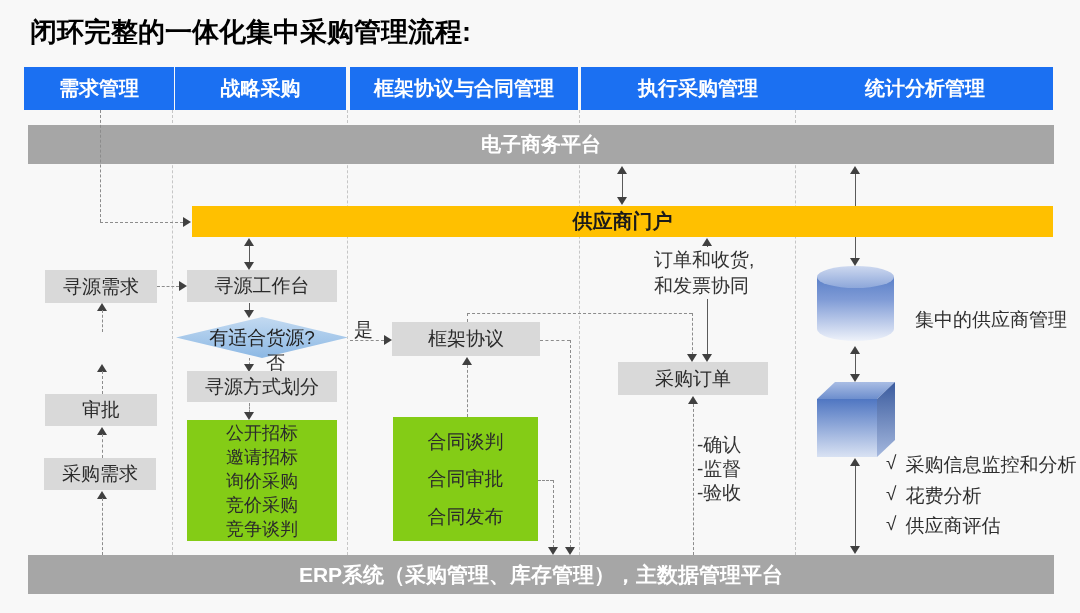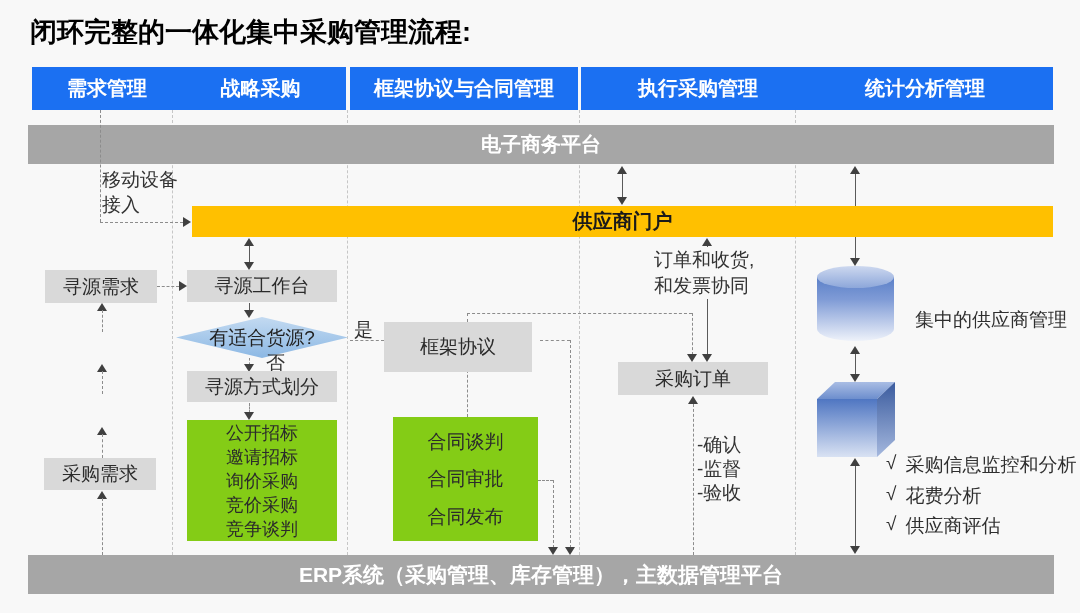--- a/index.html
+++ b/index.html
@@ -37,37 +37,36 @@
 
 <div class="canvas">
 
   <div class="title">闭环完整的一体化集中采购管理流程:</div>
 
   <div class="sep" style="left:172px"></div>
   <div class="sep" style="left:347px"></div>
   <div class="sep" style="left:579px"></div>
   <div class="sep" style="left:795px"></div>
 
-  <div class="hdr" style="left:32px;width:150px">需求管理</div>
+  <div class="hdr" style="left:24px;width:150px">需求管理</div>
   <div class="hdr" style="left:175px;width:171px">战略采购</div>
   <div class="hdr" style="left:350px;width:228px">框架协议与合同管理</div>
   <div class="hdr" style="left:581px;width:234px">执行采购管理</div>
   <div class="hdr" style="left:797px;width:256px">统计分析管理</div>
 
   <div class="bar graybar" style="left:28px;top:125px;width:1026px;height:39px">电子商务平台</div>
   <div class="bar orangebar" style="left:192px;top:206px;width:861px;height:31px">供应商门户</div>
   <div class="bar graybar" style="left:28px;top:555px;width:1026px;height:39px;font-size:21px">ERP系统（采购管理、库存管理），主数据管理平台</div>
 
   <div class="vd z3" style="left:100px;top:110px;height:112px"></div>
   <div class="hd z3" style="left:100px;top:222px;width:83px"></div>
   <div class="tr z3" style="left:183px;top:217px"></div>
-  <div class="lbl" style="left:102px;top:167px">移动设备
-接入</div>
 
   <div class="box" style="left:45px;top:270px;width:112px;height:33px">寻源需求</div>
+  <div class="box" style="left:45px;top:394px;width:112px;height:32px">审批</div>
   <div class="box" style="left:44px;top:458px;width:112px;height:32px">采购需求</div>
 
   <div class="tu" style="left:97px;top:491px"></div>
   <div class="vd" style="left:102px;top:498px;height:57px"></div>
   <div class="tu" style="left:97px;top:427px"></div>
   <div class="vd" style="left:102px;top:434px;height:24px"></div>
   <div class="tu" style="left:97px;top:364px"></div>
   <div class="vd" style="left:102px;top:371px;height:23px"></div>
   <div class="tu" style="left:97px;top:303px"></div>
   <div class="vd" style="left:102px;top:310px;height:22px"></div>
@@ -96,21 +95,21 @@
     <span>邀请招标</span>
     <span>询价采购</span>
     <span>竞价采购</span>
     <span>竞争谈判</span>
   </div>
 
   <div class="lbl" style="left:354px;top:317px">是</div>
   <div class="hd" style="left:350px;top:340px;width:34px"></div>
   <div class="tr" style="left:384px;top:335px"></div>
 
-  <div class="box" style="left:384px;top:322px;width:148px;height:50px">框架协议</div>
+  <div class="box" style="left:392px;top:322px;width:148px;height:34px">框架协议</div>
   <div class="tu" style="left:462px;top:357px"></div>
   <div class="vd" style="left:467px;top:365px;height:52px"></div>
 
   <div class="listbox" style="left:393px;top:417px;width:145px;height:124px;font-size:19px;justify-content:space-evenly">
     <span>合同谈判</span>
     <span>合同审批</span>
     <span>合同发布</span>
   </div>
 
   <div class="vd" style="left:467px;top:313px;height:9px"></div>

